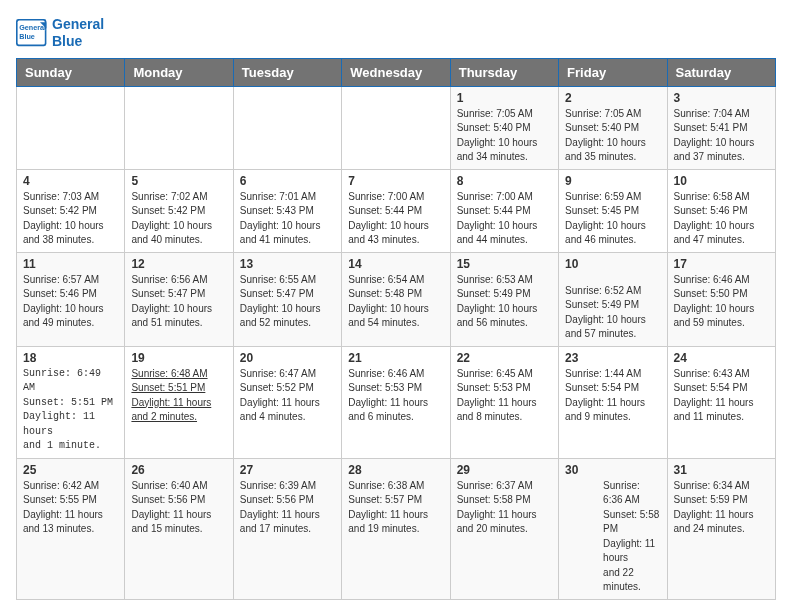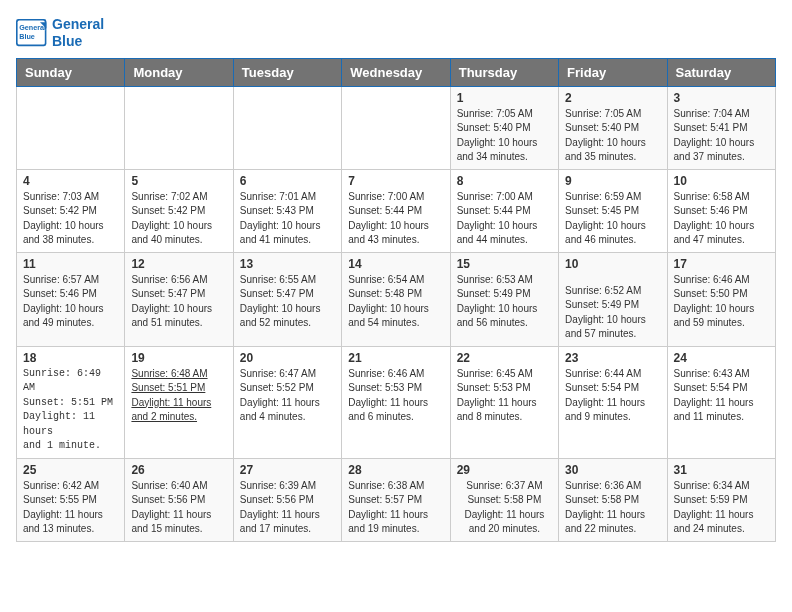--- a/index.html
+++ b/index.html
@@ -290,21 +290,21 @@
         </td>
         <td>
           <span class="day-num">22</span>
           <div class="day-info" style="white-space: pre-line;">Sunrise: 6:45 AM
 Sunset: 5:53 PM
 Daylight: 11 hours
 and 8 minutes.</div>
         </td>
         <td>
           <span class="day-num">23</span>
-          <div class="day-info" style="white-space: pre-line;">Sunrise: 6:44 AM
+          <div class="day-info" style="white-space: pre-line;">Sunrise: 1:44 AM
 Sunset: 5:54 PM
 Daylight: 11 hours
 and 9 minutes.</div>
         </td>
         <td>
           <span class="day-num">24</span>
           <div class="day-info" style="white-space: pre-line;">Sunrise: 6:43 AM
 Sunset: 5:54 PM
 Daylight: 11 hours
 and 11 minutes.</div>
@@ -334,28 +334,28 @@
         </td>
         <td>
           <span class="day-num">28</span>
           <div class="day-info" style="white-space: pre-line;">Sunrise: 6:38 AM
 Sunset: 5:57 PM
 Daylight: 11 hours
 and 19 minutes.</div>
         </td>
         <td>
           <span class="day-num">29</span>
-          <div class="day-info" style="white-space: pre-line; text-align: center;">Sunrise: 6:37 AM
+          <div class="day-info" style="white-space: pre-line;">Sunrise: 6:37 AM
 Sunset: 5:58 PM
 Daylight: 11 hours
 and 20 minutes.</div>
         </td>
         <td>
           <span class="day-num">30</span>
-          <div class="day-info" style="white-space: pre-line;">Sunrise: 6:36 AM
+          <div class="day-info" style="white-space: pre-line; margin-left: 38px;">Sunrise: 6:36 AM
 Sunset: 5:58 PM
 Daylight: 11 hours
 and 22 minutes.</div>
         </td>
         <td>
           <span class="day-num">31</span>
           <div class="day-info" style="white-space: pre-line;">Sunrise: 6:34 AM
 Sunset: 5:59 PM
 Daylight: 11 hours
 and 24 minutes.</div>

